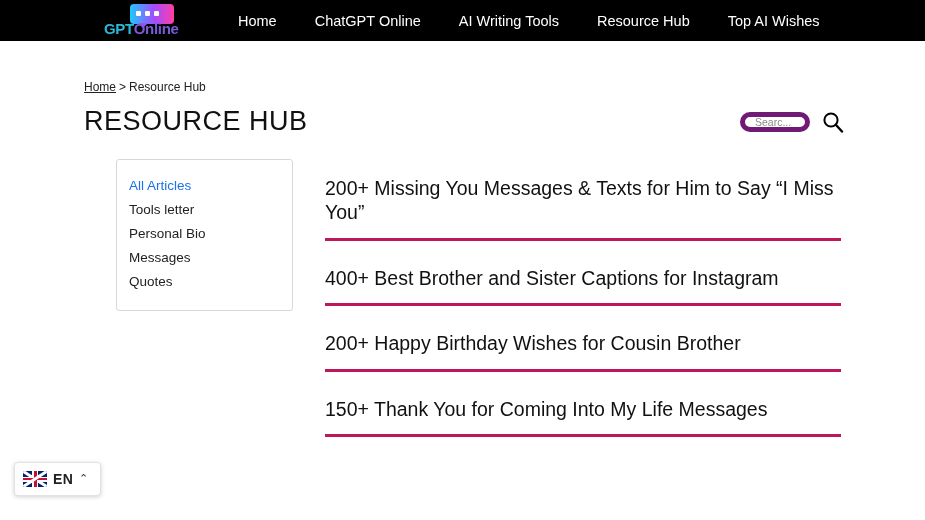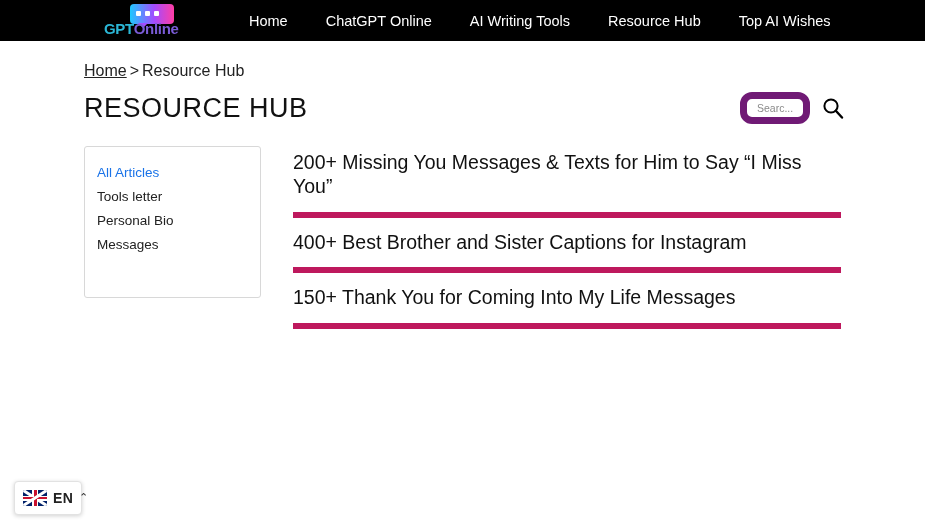--- a/index.html
+++ b/index.html
@@ -17,21 +17,21 @@
     position: relative;
   }
 
   
   .navbar {
     height: 41px;
     background: #000000;
     display: flex;
     align-items: center;
     padding-left: 104px;
-    gap: 15px;
+    gap: 4px;
   }
   .logo {
     display: flex;
     align-items: center;
     position: relative;
     width: 92px;
     height: 34px;
     margin-right: 38px;
   }
   .logo-text {
@@ -90,22 +90,22 @@
     white-space: nowrap;
     cursor: pointer;
   }
 
   
   .page {
     padding: 0 84px;
     position: relative;
   }
   .breadcrumb {
-    margin-top: 21px;
-    font-size: 16px;
+    margin-top: 39px;
+    font-size: 12px;
     color: #222;
   }
   .breadcrumb a {
     color: #222;
     text-decoration: underline;
     cursor: pointer;
   }
   .breadcrumb .sep { margin: 0 3px; }
 
   .title-row {
@@ -122,22 +122,22 @@
     margin: 0;
   }
   .search-wrap {
     display: flex;
     align-items: center;
     gap: 12px;
     margin-right: -3px;
   }
   .search-box {
     width: 70px;
-    height: 32px;
-    border: 7px solid #701a75;
+    height: 20px;
+    border: 5px solid #701a75;
     border-radius: 12px;
     font-size: 10.5px;
     color: #666;
     padding: 0 10px;
     outline: none;
     font-family: "Liberation Sans", sans-serif;
     background: #fff;
     width: 70px;
   }
   .search-box::placeholder { color: #8a8a8a; }
@@ -155,54 +155,56 @@
     margin-top: 22px;
     gap: 16px;
   }
   .sidebar {
     width: 177px;
     flex: 0 0 177px;
     border: 1px solid #d8d8d8;
     border-radius: 3px;
     padding: 13px 0 17px 0;
     height: 152px;
+    margin-left: 32px;
   }
   .side-item {
     font-size: 13.5px;
     color: #222;
     padding: 4.5px 12px 4.5px 12px;
     cursor: pointer;
     white-space: nowrap;
   }
   .side-item.active { color: #1a73e8; }
 
   .articles {
     flex: 1;
     padding-left: 16px;
   }
   .article-row {
-    border-bottom: 6px solid #be185d;
+    border-bottom: 3px solid #be185d;
     padding: 12px 0 13px 0;
     cursor: pointer;
+    margin-top: 13px;
   }
   .article-row:first-child { padding-top: 4px; }
   .article-title {
     font-size: 19.5px;
     font-weight: normal;
     color: #111;
     line-height: 1.25;
   }
 
   
   .lang-widget {
     position: absolute;
     left: 14px;
-    bottom: 5px;
+    bottom: 24px;
     height: 34px;
-    width: 68px;
+    width: 87px;
     background: #ffffff;
     border: 1px solid #e2e2e2;
     border-radius: 4px;
     box-shadow: 0 1px 4px rgba(0,0,0,0.18);
     display: flex;
     align-items: center;
     gap: 6px;
     padding: 0 8px;
     cursor: pointer;
   }
@@ -293,28 +295,32 @@
     </div>
   </div>
 
   <div class="content">
 
     <div class="sidebar">
       <div class="side-item active">All Articles</div>
       <div class="side-item">Tools letter</div>
       <div class="side-item">Personal Bio</div>
       <div class="side-item">Messages</div>
+      <div class="side-item">Quotes</div>
     </div>
 
     <div class="articles">
       <div class="article-row">
         <div class="article-title">200+ Missing You Messages &amp; Texts for Him to Say “I Miss You”</div>
       </div>
       <div class="article-row">
         <div class="article-title">400+ Best Brother and Sister Captions for Instagram</div>
+      </div>
+      <div class="article-row">
+        <div class="article-title">200+ Happy Birthday Wishes for Cousin Brother</div>
       </div>
       <div class="article-row">
         <div class="article-title">150+ Thank You for Coming Into My Life Messages</div>
       </div>
 
     </div>
 
   </div>
 </div>
 

